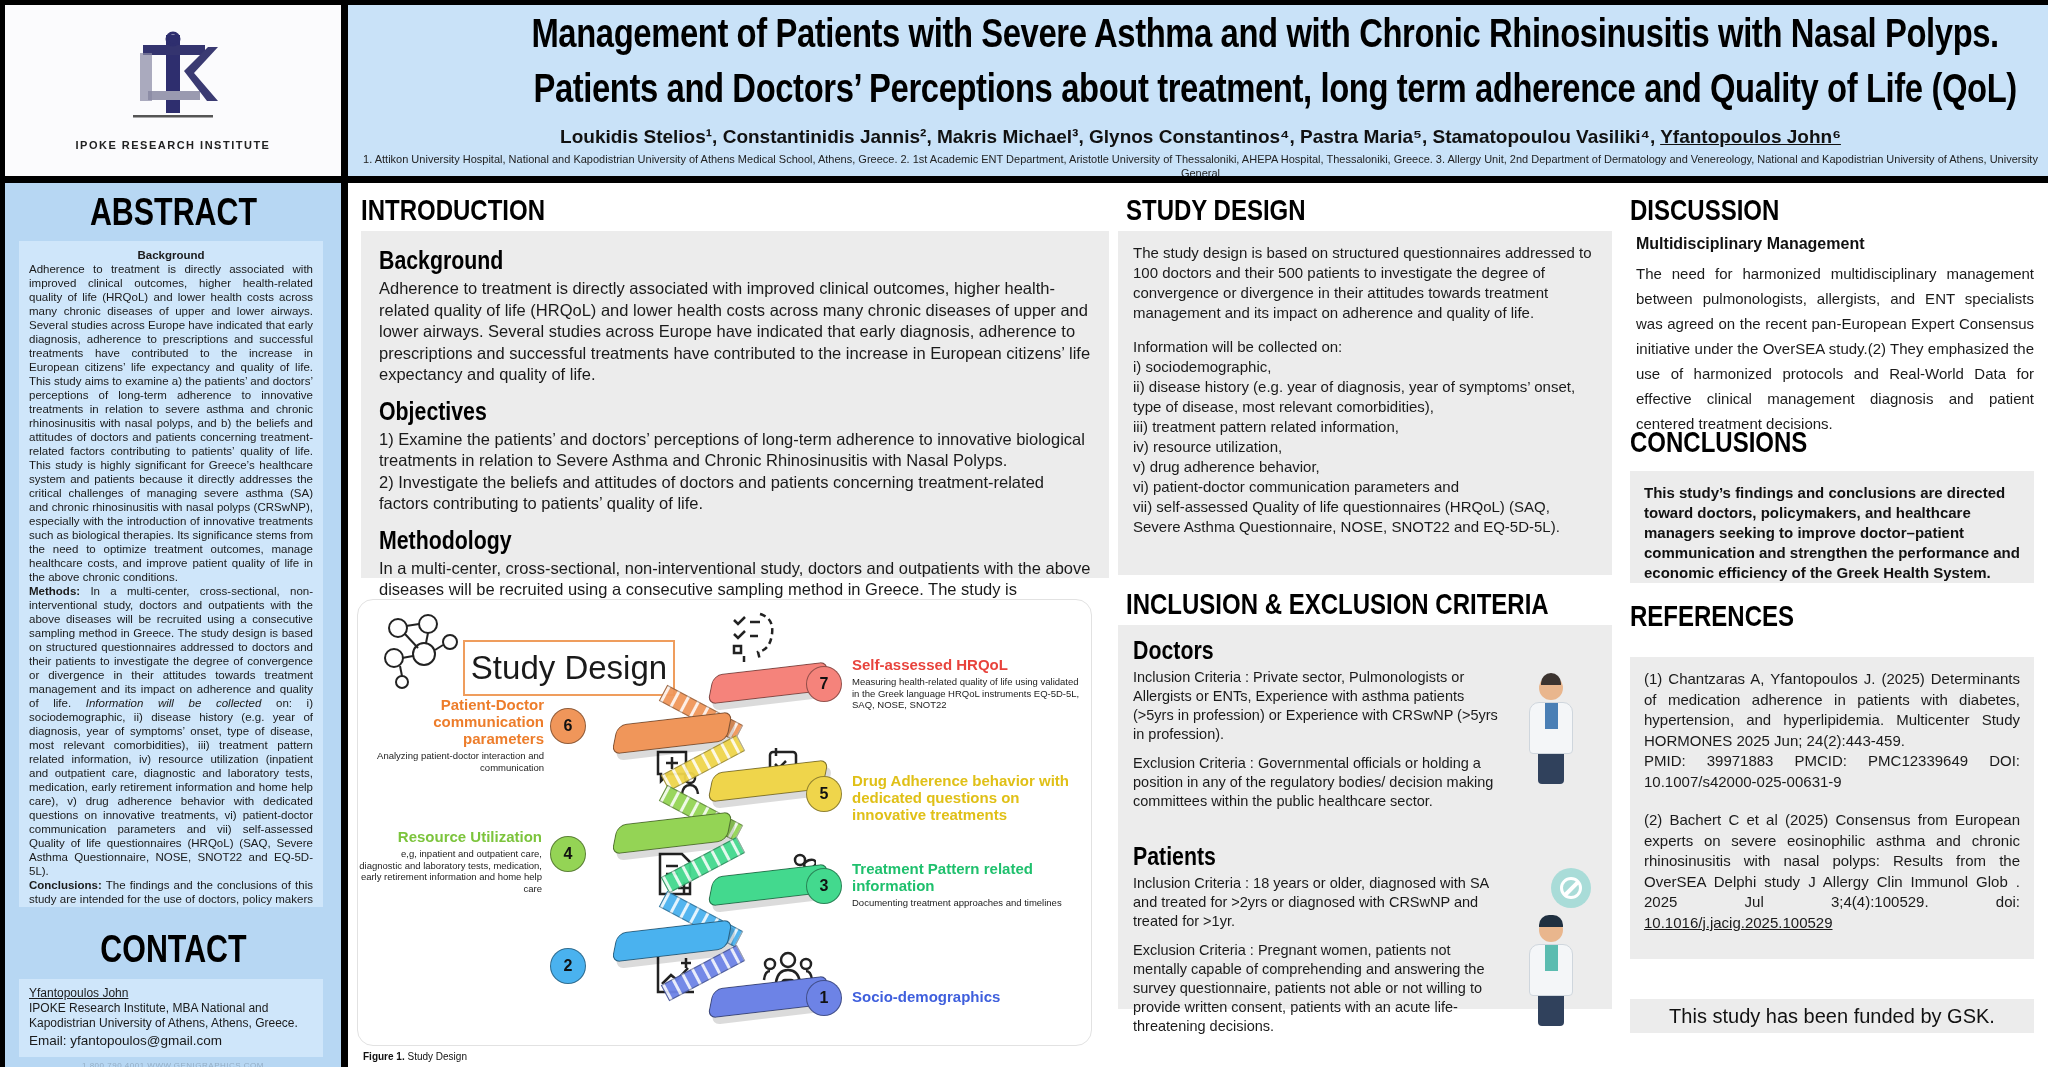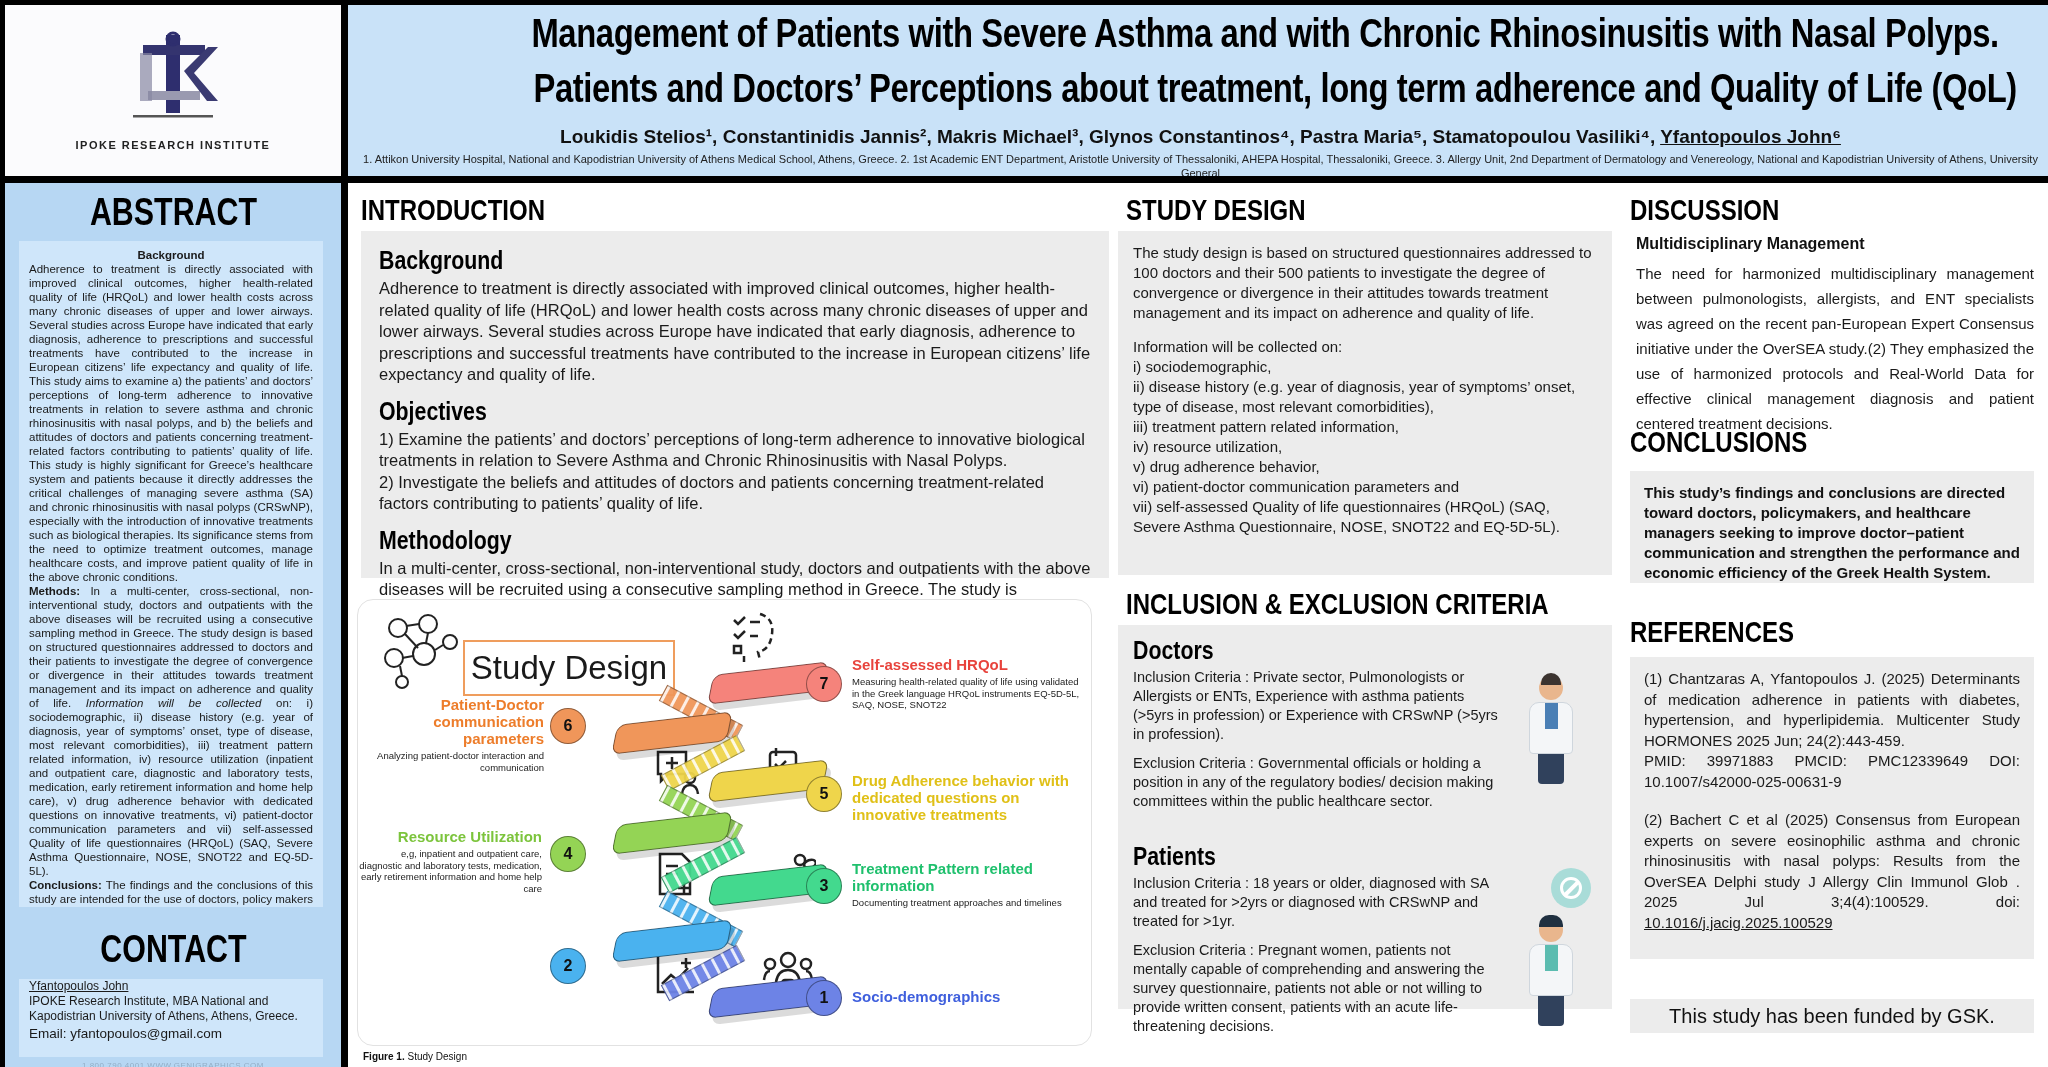--- a/index.html
+++ b/index.html
@@ -21,21 +21,21 @@
   .affils { font-size:11px; line-height:13.5px; color:#222; margin-top:5px; }
 
   
   .sidebar { position:absolute; left:0; top:178px; width:336px; height:889px; background:#b7d7f3; }
   .side-h { position:absolute; width:100%; text-align:center; }
   .side-h .h-condensed { font-size:38px; }
   .abstract-h { top:8px; }
   .abstract-box { position:absolute; left:14px; top:58px; width:304px; height:666px; background:#cfe6fa; padding:7px 10px; font-size:11.5px; line-height:14px; text-align:justify; color:#1a1a1a; overflow:hidden; }
   .abstract-box .bg-h { text-align:center; font-weight:bold; }
   .contact-h { top:745px; }
-  .contact-box { position:absolute; left:14px; top:796px; width:304px; height:78px; background:#cfe6fa; padding:0 10px; font-size:12px; line-height:15px; color:#1a1a1a; }
+  .contact-box { position:absolute; left:14px; top:796px; width:304px; height:78px; background:#cfe6fa; padding:7px 10px; font-size:12px; line-height:15px; color:#1a1a1a; }
   .contact-box .name { text-decoration:underline; }
   .contact-box .email { font-size:13.5px; margin-top:2px; }
   .geni { position:absolute; left:0; bottom:2px; width:100%; text-align:center; font-size:8px; color:#93aec6; letter-spacing:.5px; }
 
   
   .main { position:absolute; left:343px; top:178px; width:1705px; height:889px; background:#fff; }
   .sec-h .h-condensed { font-size:30px; transform-origin:left center; }
   .gray-box { background:#ececec; }
 
   
@@ -86,21 +86,21 @@
   .ban { position:absolute; right:6px; top:-6px; width:40px; height:40px; border-radius:50%; background:#a9dcd8; display:flex; align-items:center; justify-content:center; }
   .ban .ring { width:22px; height:22px; border:3.5px solid #fff; border-radius:50%; position:relative; }
   .ban .ring::after { content:""; position:absolute; left:-2px; top:7px; width:20px; height:3.5px; background:#fff; transform:rotate(-45deg); }
 
   
   .disc-h { position:absolute; left:1282px; top:10px; }
   .disc-sub { position:absolute; left:1288px; top:52px; font-size:16px; font-weight:bold; color:#111; }
   .disc-p { position:absolute; left:1288px; top:78px; width:398px; font-size:15px; line-height:25px; text-align:justify; color:#1a1a1a; }
   .conc-h { position:absolute; left:1282px; top:242px; }
   .conc-box { position:absolute; left:1282px; top:288px; width:404px; height:112px; padding:12px 14px; font-size:15px; line-height:20px; font-weight:bold; color:#111; }
-  .ref-h { position:absolute; left:1282px; top:432px; }
+  .ref-h { position:absolute; left:1282px; top:416px; }
   .ref-box { position:absolute; left:1282px; top:474px; width:404px; height:302px; padding:12px 14px; font-size:15px; line-height:20.5px; text-align:justify; color:#1a1a1a; }
   .ref-box .gap { height:18px; }
   .doi-link { text-decoration:underline; }
   .fund-box { position:absolute; left:1282px; top:816px; width:404px; height:34px; display:flex; align-items:center; justify-content:center; font-size:20px; color:#111; }
 </style>
 </head>
 <body>
 
 <div class="poster">
 

